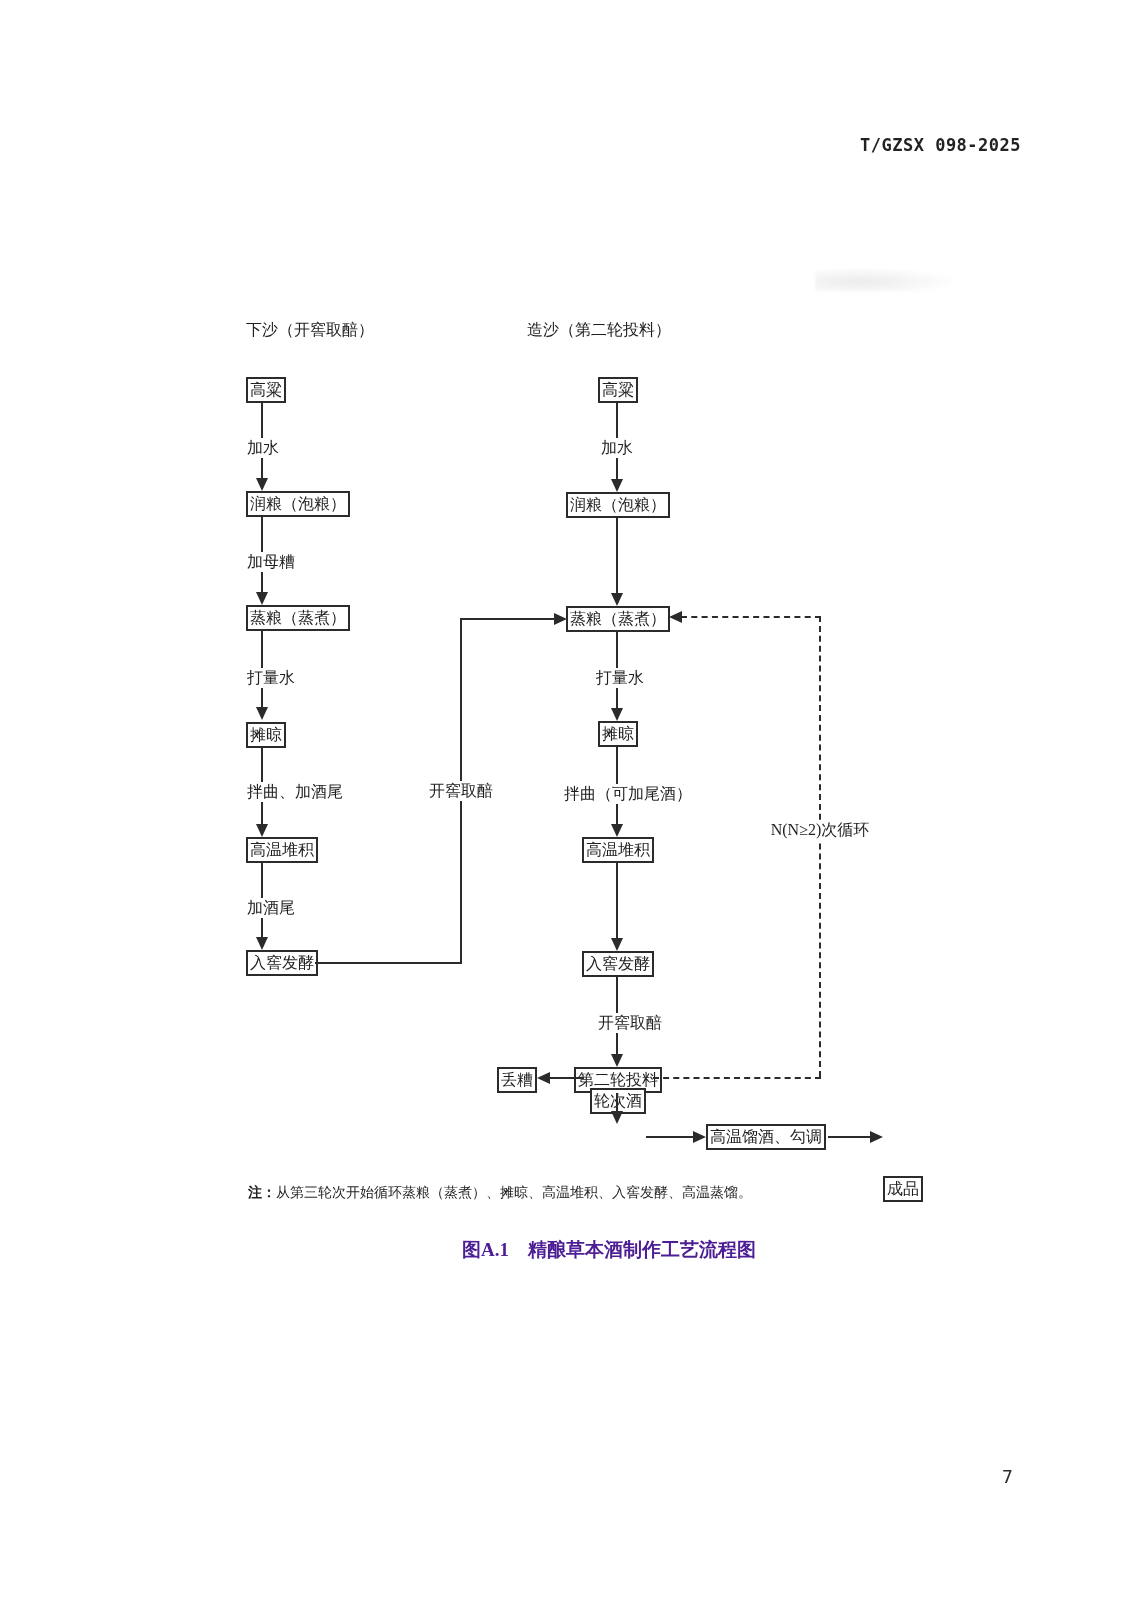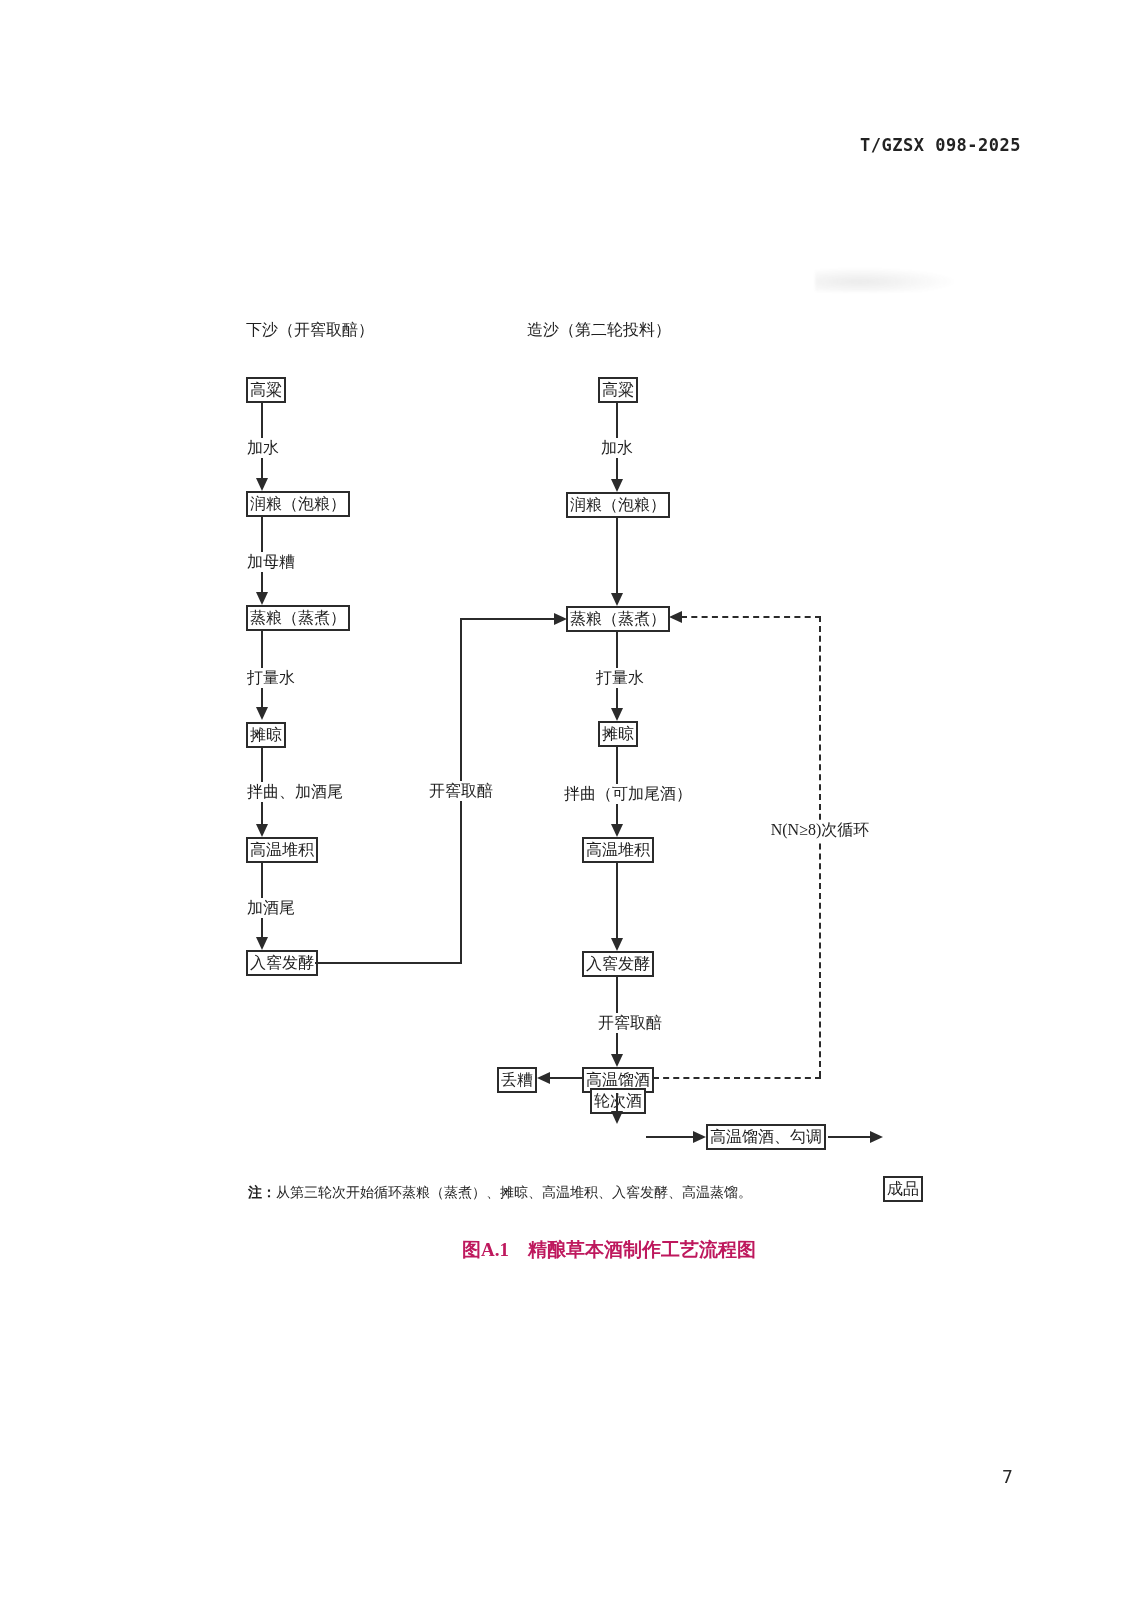--- a/index.html
+++ b/index.html
@@ -29,21 +29,21 @@
   }
   .vline{position:absolute;width:2px;background:#2b2b2b;}
   .hline{position:absolute;height:2px;background:#2b2b2b;}
   .vdash{position:absolute;width:0;border-left:2px dashed #2b2b2b;}
   .hdash{position:absolute;height:0;border-top:2px dashed #2b2b2b;}
   .arr-down{position:absolute;width:0;height:0;border-left:6px solid transparent;border-right:6px solid transparent;border-top:13px solid #2b2b2b;}
   .arr-right{position:absolute;width:0;height:0;border-top:6px solid transparent;border-bottom:6px solid transparent;border-left:13px solid #2b2b2b;}
   .arr-left{position:absolute;width:0;height:0;border-top:6px solid transparent;border-bottom:6px solid transparent;border-right:13px solid #2b2b2b;}
   .note{position:absolute;left:248px;top:1184px;font-size:14px;color:#1f1f1f;white-space:nowrap;text-align:right;}
   .note b{font-weight:bold;}
-  .caption{position:absolute;left:462px;top:1237px;font-size:19px;font-weight:bold;color:#be185d;white-space:nowrap;}
+  .caption{position:absolute;left:462px;top:1237px;font-size:19px;font-weight:bold;color:#4c1d95;white-space:nowrap;}
   .pagenum{
     position:absolute;left:1002px;top:1466px;font-size:18px;color:#2a2a2a;
     font-family:"DejaVu Sans Mono","Liberation Mono",monospace;
   }
 </style>
 </head>
 <body>
 
 <div class="page">
 
@@ -84,21 +84,21 @@
     <div class="hline" style="left:460px;top:618px;width:95px"></div>
     <div class="arr-right" style="left:554px;top:613px"></div>
     <div class="elbl" style="left:461px;top:781px;transform:translateX(-50%)">开窖取醅</div>
 
     <div class="node ctr" style="left:618px;top:377px">高粱</div>
     <div class="node ctr" style="left:618px;top:492px">润粮（泡粮）</div>
     <div class="node ctr" style="left:618px;top:606px">蒸粮（蒸煮）</div>
     <div class="node ctr" style="left:618px;top:721px">摊晾</div>
     <div class="node ctr" style="left:618px;top:837px">高温堆积</div>
     <div class="node ctr" style="left:618px;top:951px">入窖发酵</div>
-    <div class="node ctr" style="left:618px;top:1067px">高温馏酒</div>
+    <div class="node ctr" style="left:618px;top:1067px">第二轮投料</div>
     <div class="node ctr" style="left:618px;top:1088px">轮次酒</div>
 
     <div class="vline" style="left:616px;top:403px;height:77px"></div>
     <div class="arr-down" style="left:611px;top:479px"></div>
     <div class="vline" style="left:616px;top:518px;height:76px"></div>
     <div class="arr-down" style="left:611px;top:593px"></div>
     <div class="vline" style="left:616px;top:632px;height:77px"></div>
     <div class="arr-down" style="left:611px;top:708px"></div>
     <div class="vline" style="left:616px;top:747px;height:78px"></div>
     <div class="arr-down" style="left:611px;top:824px"></div>
@@ -111,21 +111,21 @@
 
     <div class="elbl" style="left:617px;top:438px;transform:translateX(-50%)">加水</div>
     <div class="elbl" style="left:620px;top:668px;transform:translateX(-50%)">打量水</div>
     <div class="elbl" style="left:628px;top:784px;transform:translateX(-50%)">拌曲（可加尾酒）</div>
     <div class="elbl" style="left:630px;top:1013px;transform:translateX(-50%)">开窖取醅</div>
 
     <div class="hdash" style="left:653px;top:1077px;width:168px"></div>
     <div class="vdash" style="left:819px;top:616px;height:461px"></div>
     <div class="hdash" style="left:681px;top:616px;width:140px"></div>
     <div class="arr-left" style="left:669px;top:611px"></div>
-    <div class="elbl" style="left:820px;top:820px;transform:translateX(-50%)">N(N≥8)次循环</div>
+    <div class="elbl" style="left:820px;top:820px;transform:translateX(-50%)">N(N≥2)次循环</div>
 
     <div class="node" style="left:497px;top:1067px">丢糟</div>
     <div class="arr-left" style="left:537px;top:1072px"></div>
     <div class="hline" style="left:549px;top:1077px;width:35px"></div>
 
     <div class="hline" style="left:646px;top:1136px;width:48px"></div>
     <div class="arr-right" style="left:693px;top:1131px"></div>
     <div class="node" style="left:706px;top:1124px">高温馏酒、勾调</div>
     <div class="hline" style="left:828px;top:1136px;width:43px"></div>
     <div class="arr-right" style="left:870px;top:1131px"></div>

